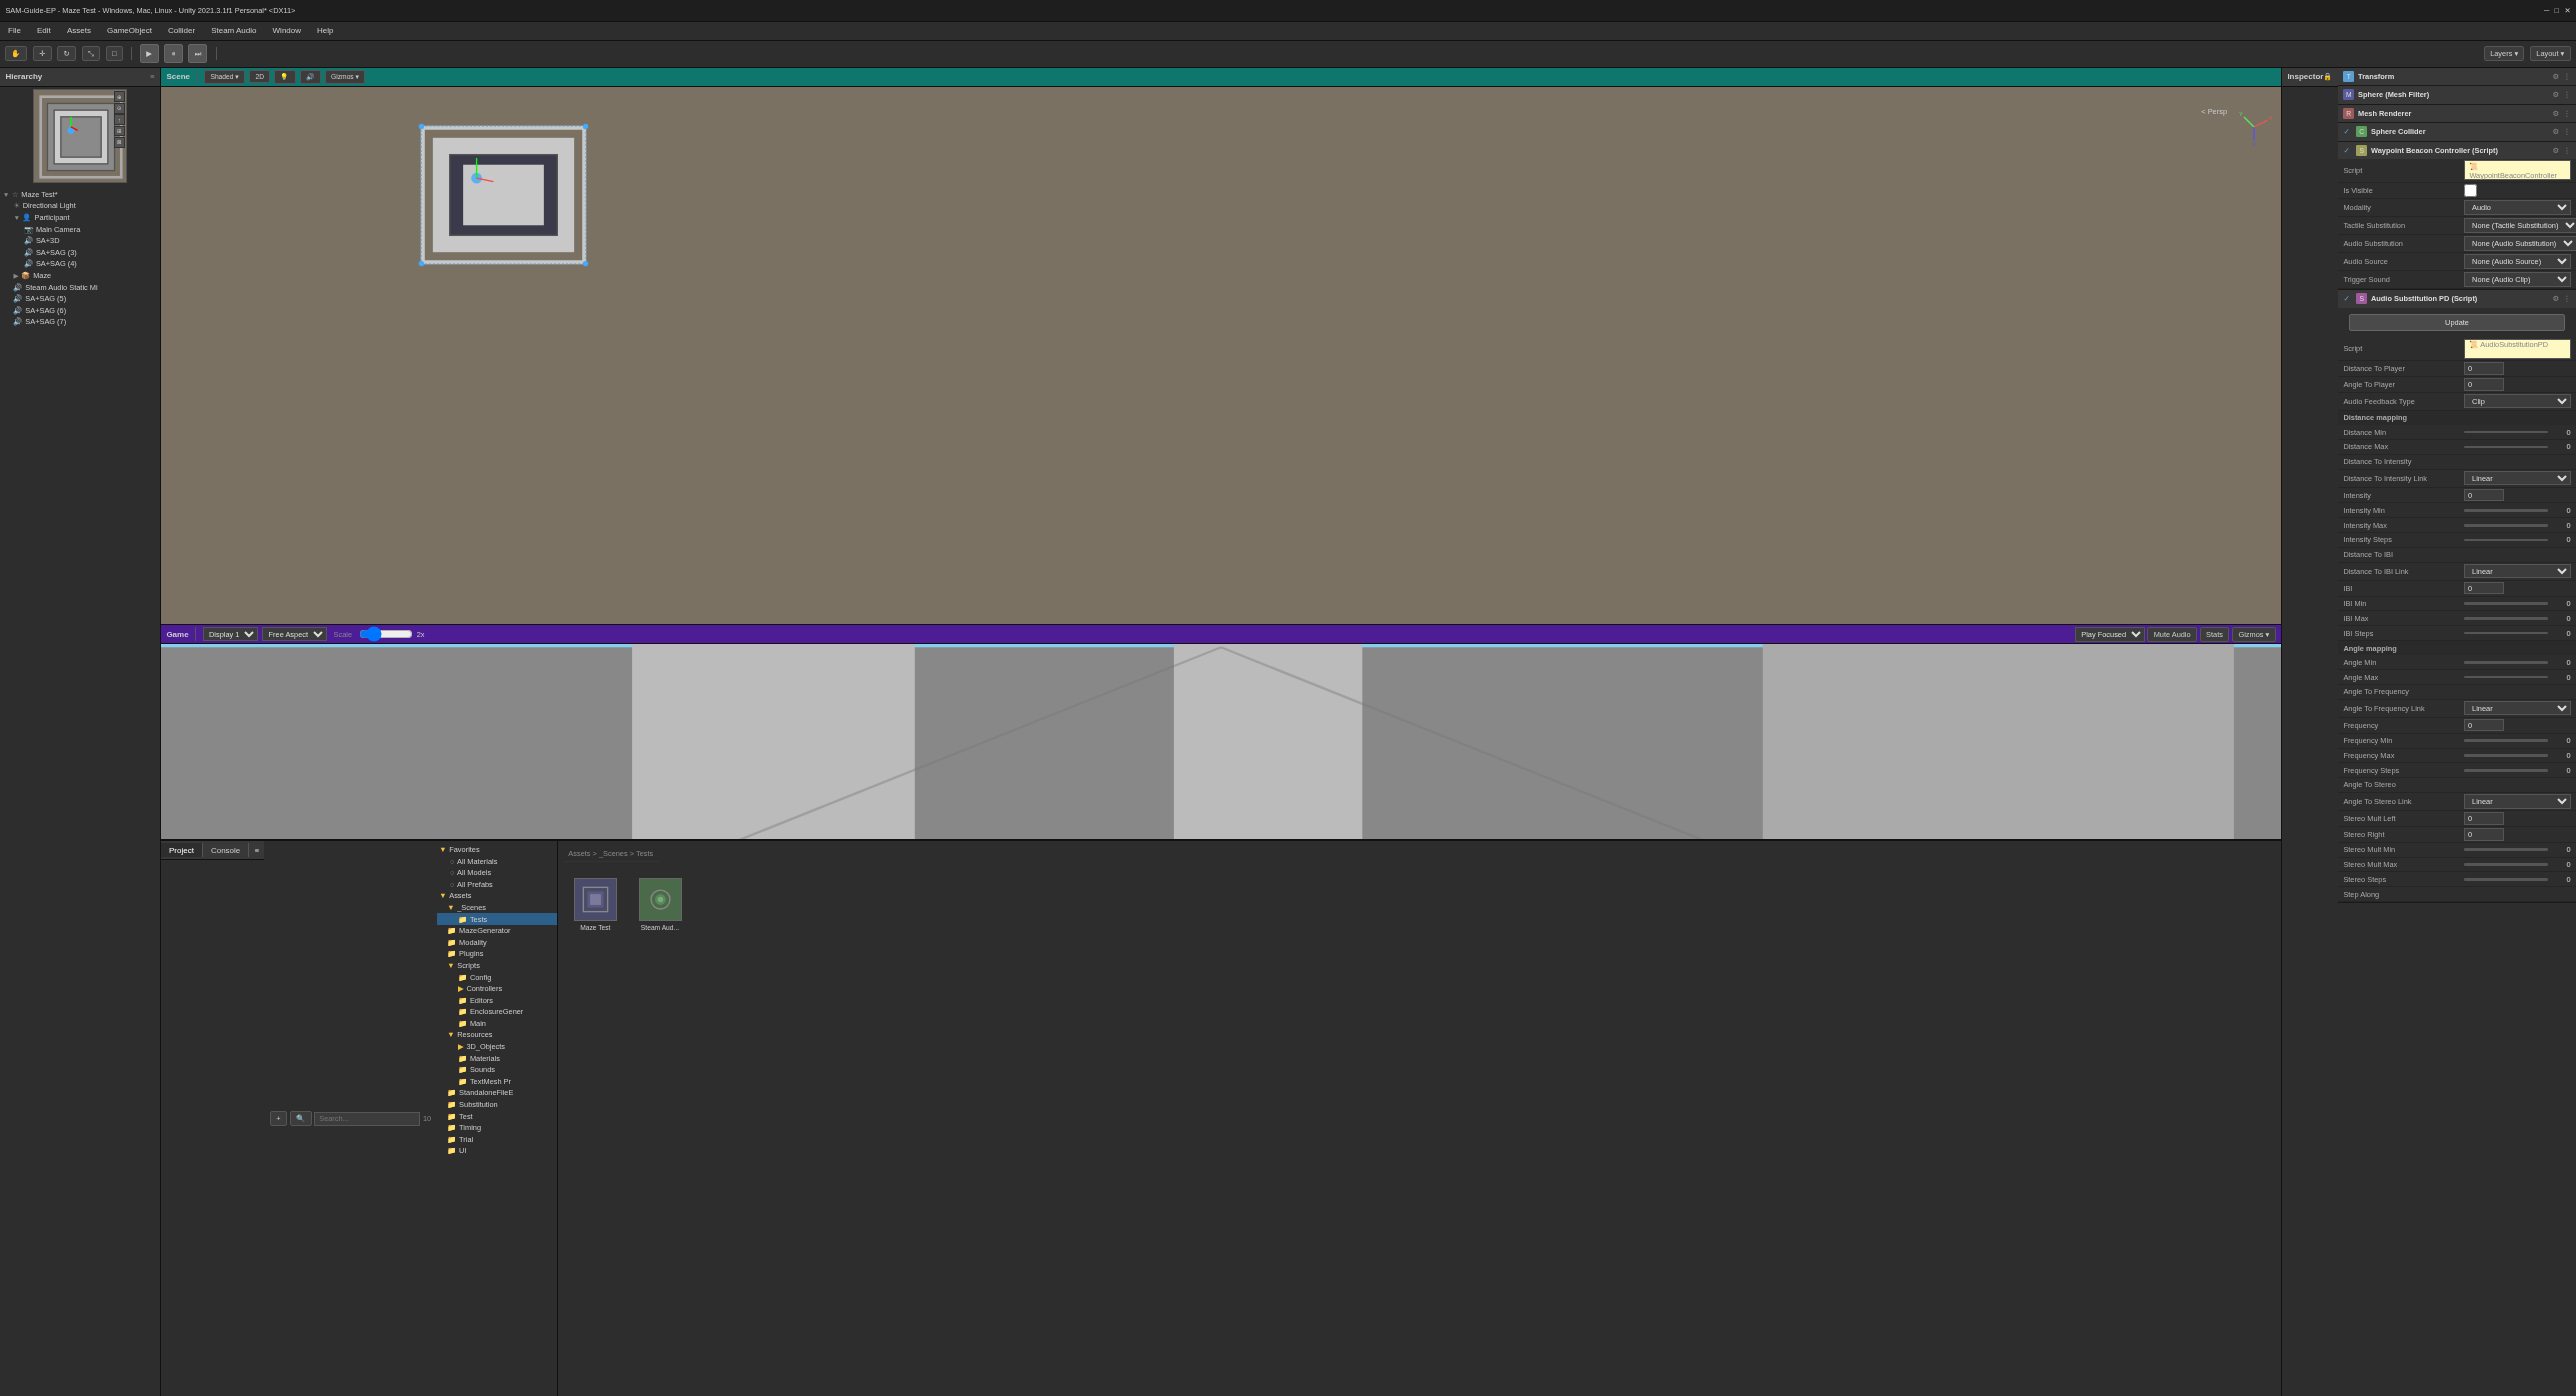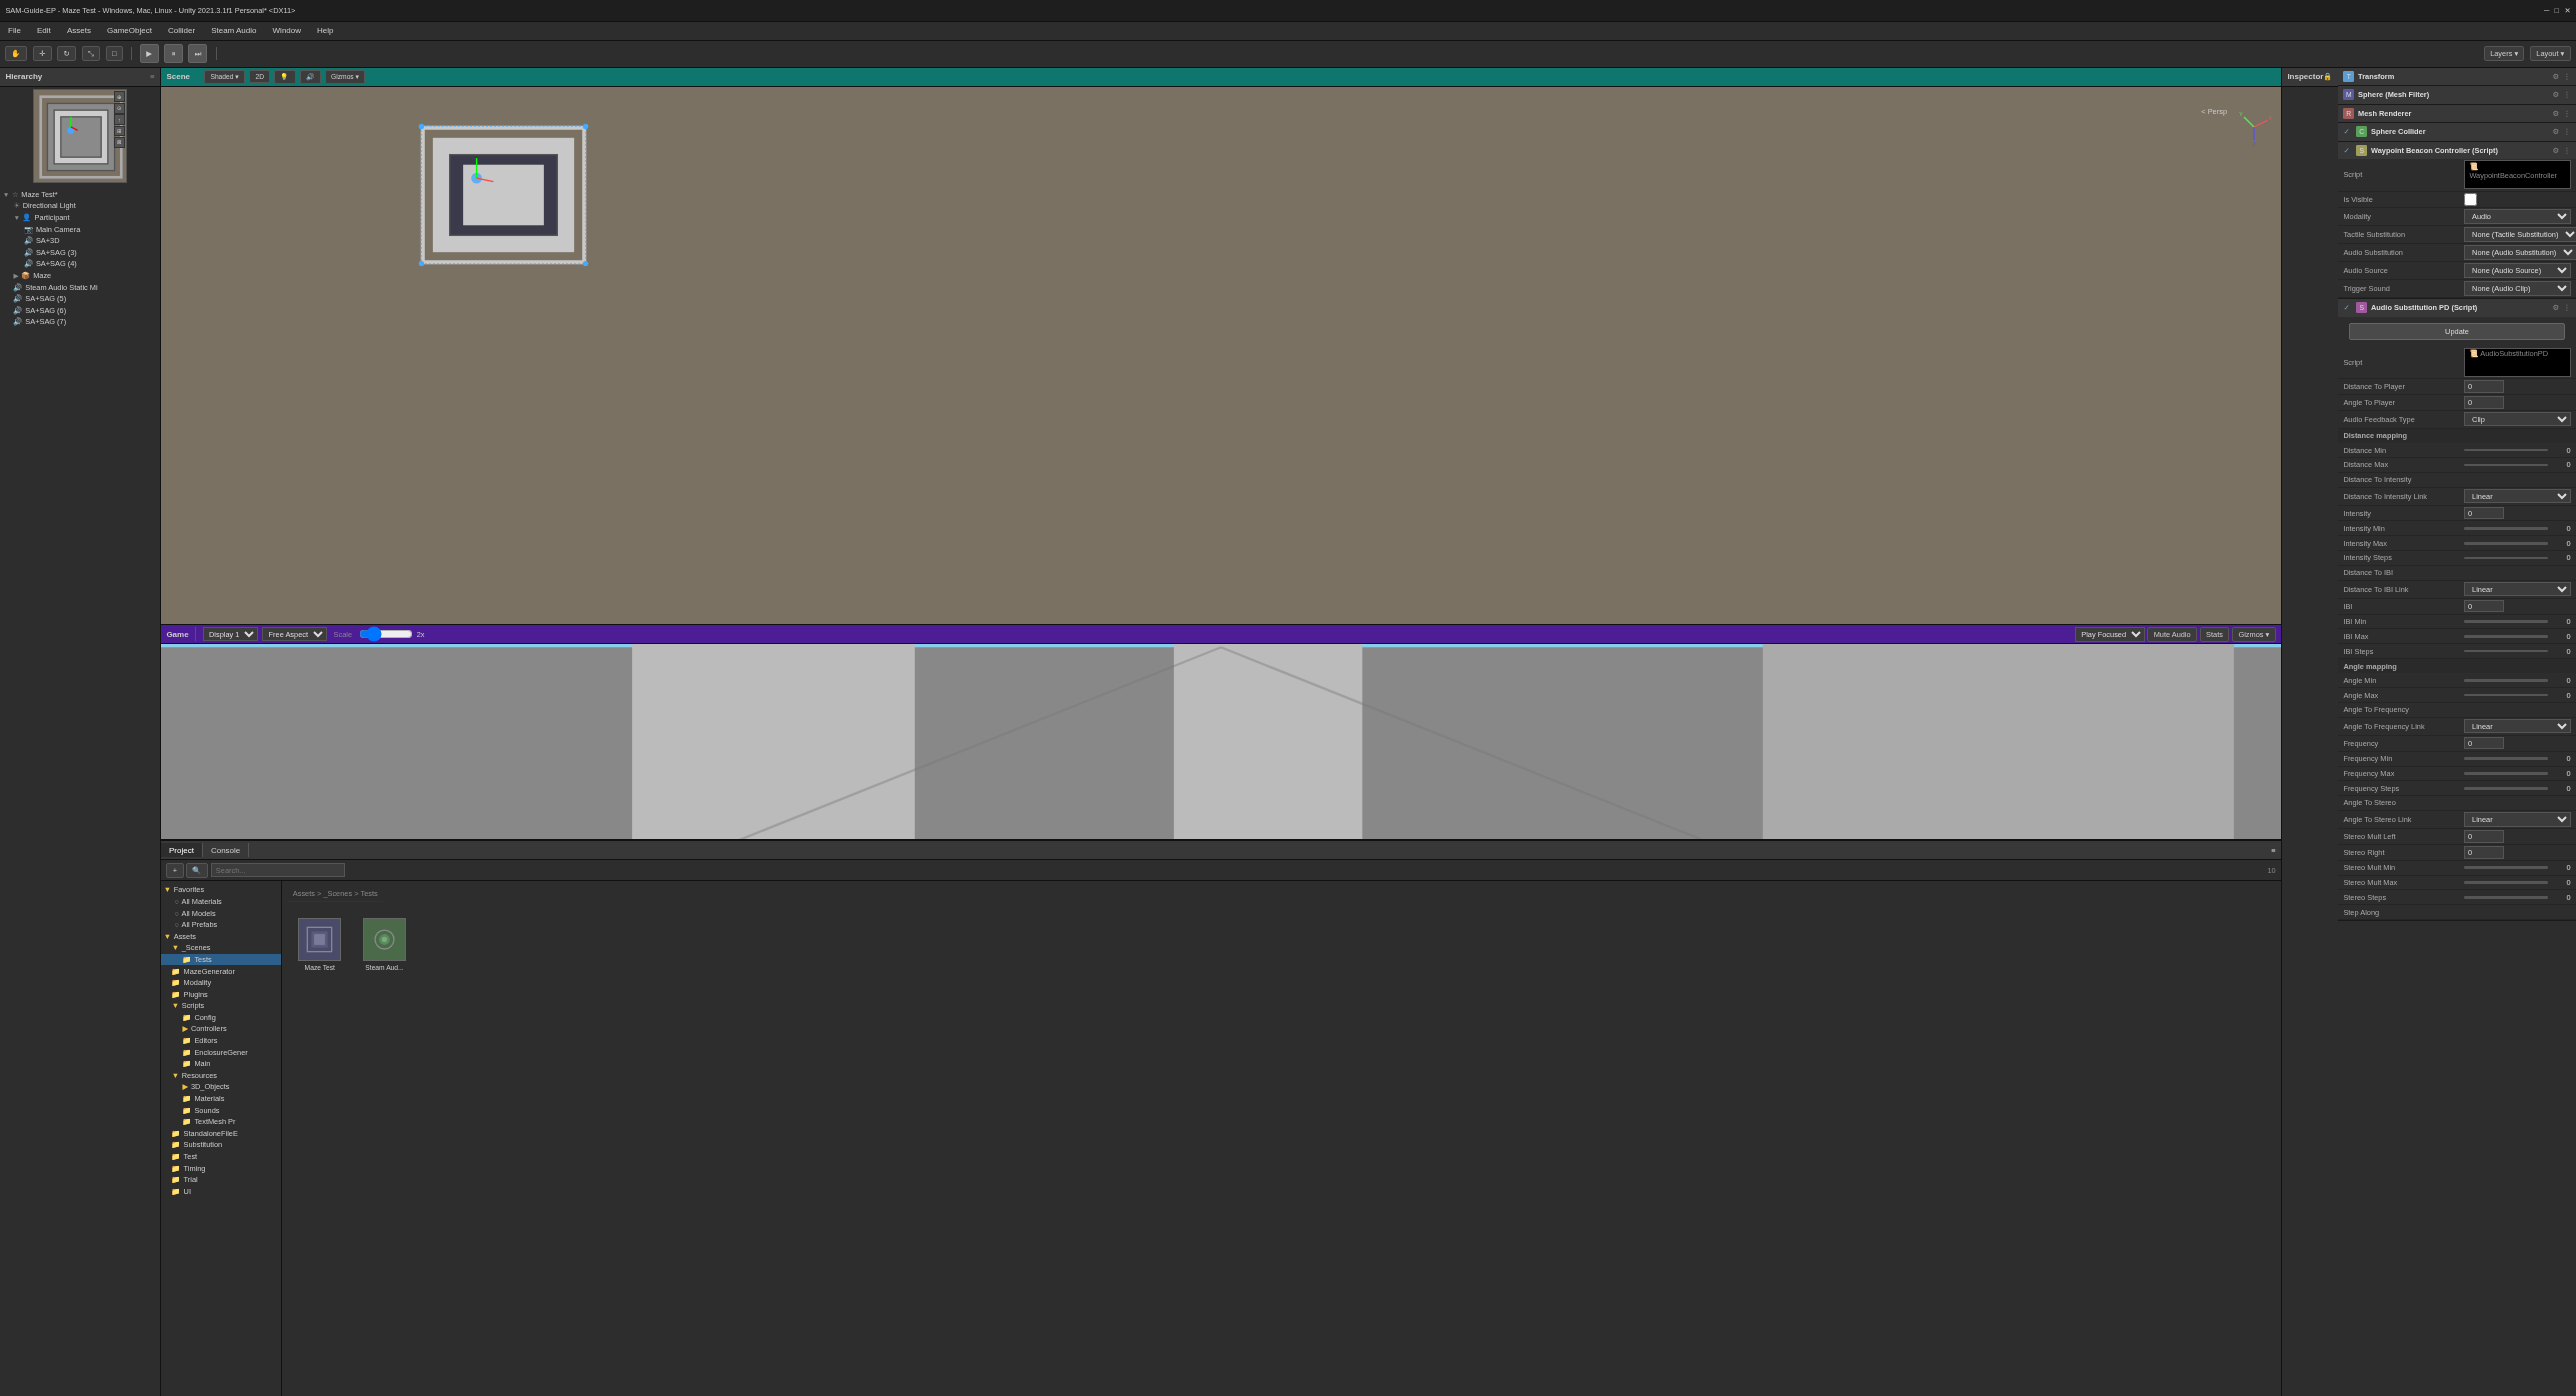--- a/index.html
+++ b/index.html
@@ -348,27 +348,27 @@
       border: 0.7px solid #555;
       color: #ddd;
       font-size: 7.4px;
       padding: 0.7px 1.3px;
       cursor: pointer;
     }
 
     .toolbar-sep { width: 0.7px; height: 13.4px; background: #555; margin: 0 2.7px; }
 
     .prop-obj-ref {
-      background: #000000;
+      background: #fef9c3;
       border: 0.7px solid #555;
       color: #888;
       padding: 0.7px 4px;
       font-size: 7.4px;
       flex: 1;
-      height: 29px;
+      height: 20px;
     }
   </style>
 </head>
 <body>
 
 <div id="title-bar">
   <span>SAM-Guide-EP - Maze Test - Windows, Mac, Linux - Unity 2021.3.1f1 Personal* &lt;DX11&gt;</span>
   <div style="margin-left:auto; display:flex; gap:5.4px;">
     <span style="cursor:pointer;">─</span>
     <span style="cursor:pointer;">□</span>
@@ -577,21 +577,21 @@
           <rect x="430" y="30" width="80" height="180" fill="#bbb"></rect>
 
           <rect x="680" y="50" width="200" height="200" fill="#aaa"></rect>
 
           <line x1="0" y1="280" x2="450" y2="100" stroke="#777" stroke-width="1" opacity="0.4"></line>
           <line x1="900" y1="280" x2="450" y2="100" stroke="#777" stroke-width="1" opacity="0.4"></line>
         </svg>
       </div>
     </div>
 
-    <div id="bottom-panel" style="flex:1; background:#2d2d2d; display:flex; flex-direction:column; overflow:hidden;">
+    <div id="bottom-panel" style="flex:1; background:#2d2d2d; display:flex; flex-direction:row; overflow:hidden;">
       <div class="bottom-tabs">
         <div class="bottom-tab active">Project</div>
         <div class="bottom-tab">Console</div>
         <div style="margin-left:auto; padding:0 5.4px;">≡</div>
       </div>
       <div style="display:flex; gap:2.7px; padding:2.7px 5.4px; background:#2d2d2d; border-bottom:0.7px solid #111; align-items:center;">
         <button class="toolbar-btn">+</button>
         <button class="toolbar-btn">🔍</button>
         <input type="text" style="background: rgb(60, 60, 60); border: 0.7px solid rgb(85, 85, 85); color: rgb(221, 221, 221); padding: 1.3px 4px; font-size: 7.4px; flex: 1 1 0%; max-width: 134px;" placeholder="Search...">
         <span style="margin-left:auto;color:#888;">10</span>

